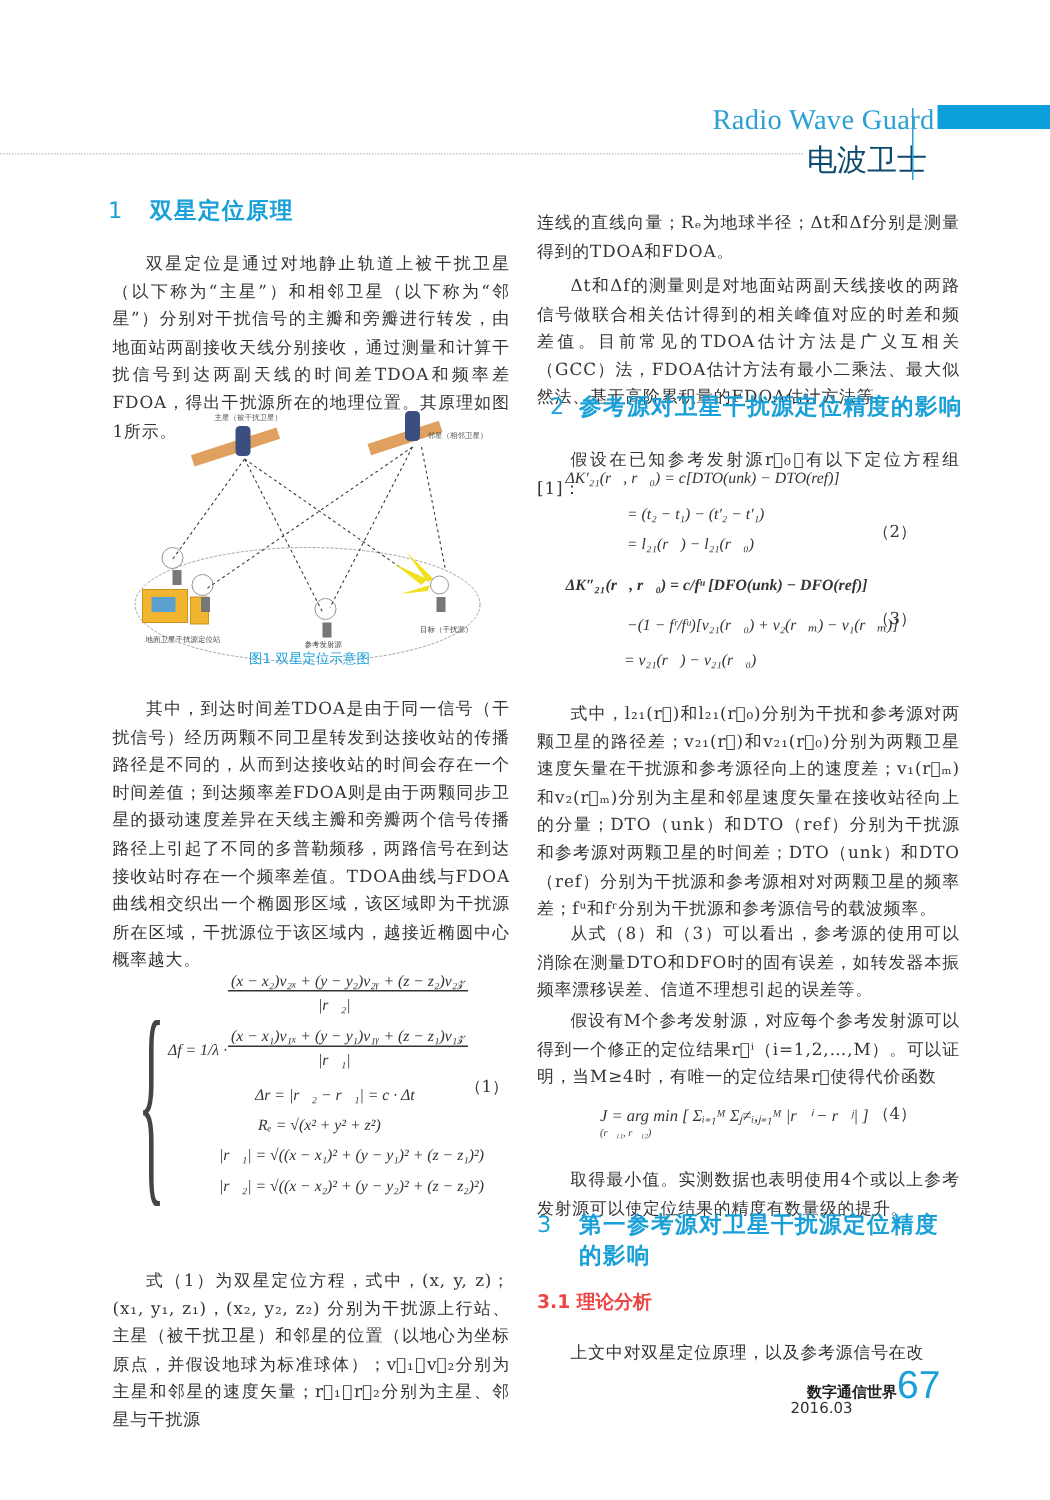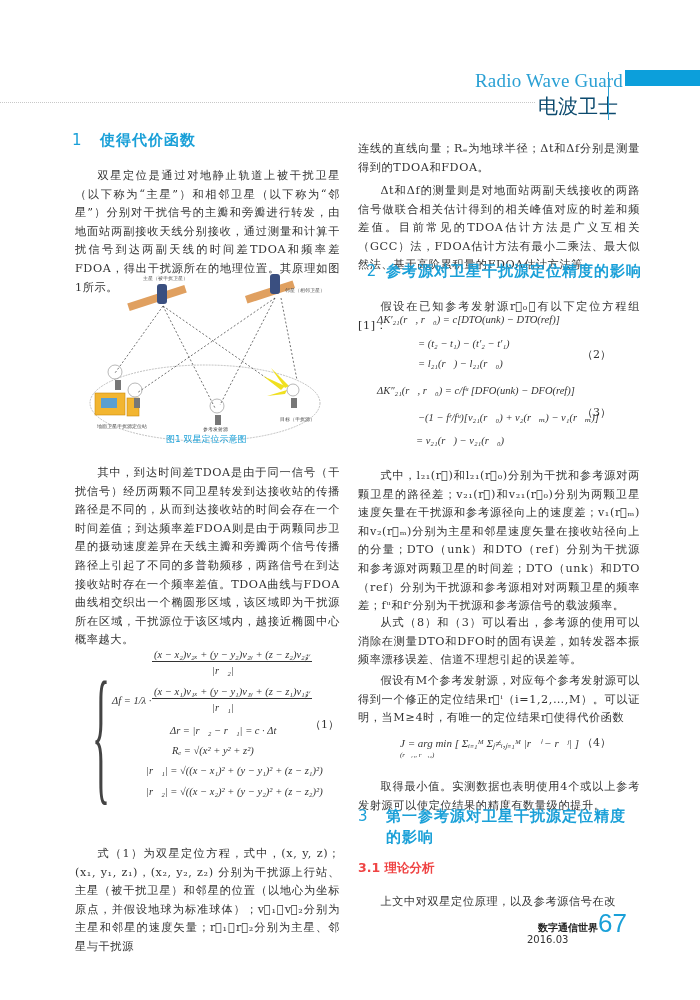--- a/index.html
+++ b/index.html
@@ -27,21 +27,21 @@
 </head>
 <body>
 
 <div class="abs brand-en">Radio Wave Guard</div>
 <div class="abs brand-cn">电波卫士</div>
 <div class="abs dots"></div>
 <div class="abs vline"></div>
 <div class="abs bluebar"></div>
 
 <div class="abs h1" style="left:72px; top:131px;">
-  <span class="num">1</span><span>使得代价函数</span>
+  <span class="num">1</span><span>双星定位原理</span>
 </div>
 
 <div class="abs col" style="left:75px; top:155px; width:265px;">
   <p>双星定位是通过对地静止轨道上被干扰卫星（以下称为“主星”）和相邻卫星（以下称为“邻星”）分别对干扰信号的主瓣和旁瓣进行转发，由地面站两副接收天线分别接收，通过测量和计算干扰信号到达两副天线的时间差TDOA和频率差FDOA，得出干扰源所在的地理位置。其原理如图1所示。</p>
 </div>
 
 <div class="abs" style="left:85px; top:268px; width:240px; height:180px;">
   <svg width="240" height="180" viewBox="0 0 240 180">
 
     <ellipse cx="120" cy="135" rx="115" ry="38" fill="none" stroke="#999" stroke-width="0.6" stroke-dasharray="2,1"></ellipse>
@@ -130,21 +130,21 @@
 </div>
 <div class="abs col" style="left:358px; top:286px; width:282px;">
   <p>假设在已知参考发射源r⃗₀，有以下定位方程组[1]：</p>
 </div>
 
 <div class="abs eq" style="left:377px; top:314px;">ΔK′₂₁(r⃗, r⃗₀) = c[DTO(unk) − DTO(ref)]</div>
 <div class="abs eq" style="left:418px; top:338px;">= (t₂ − t₁) − (t′₂ − t′₁)</div>
 <div class="abs eq" style="left:418px; top:358px;">= l₂₁(r⃗) − l₂₁(r⃗₀)</div>
 <div class="abs eqnum" style="left:582px; top:347px;">（2）</div>
 
-<div class="abs eq" style="left:377px; top:385px;">ΔK″₂₁(r⃗, r⃗₀) = c/fᵘ [DFO(unk) − DFO(ref)]</div>
+<div class="abs eq" style="left:377px; top:385px;font-weight:bold;">ΔK″₂₁(r⃗, r⃗₀) = c/fᵘ [DFO(unk) − DFO(ref)]</div>
 <div class="abs eq" style="left:418px; top:410px;">−(1 − fʳ/fᵘ)[v₂₁(r⃗₀) + v₂(r⃗ₘ) − v₁(r⃗ₘ)]</div>
 <div class="abs eq" style="left:416px; top:435px;">= v₂₁(r⃗) − v₂₁(r⃗₀)</div>
 <div class="abs eqnum" style="left:582px; top:405px;">（3）</div>
 
 <div class="abs col" style="left:358px; top:455px; width:282px;">
   <p>式中，l₂₁(r⃗)和l₂₁(r⃗₀)分别为干扰和参考源对两颗卫星的路径差；v₂₁(r⃗)和v₂₁(r⃗₀)分别为两颗卫星速度矢量在干扰源和参考源径向上的速度差；v₁(r⃗ₘ)和v₂(r⃗ₘ)分别为主星和邻星速度矢量在接收站径向上的分量；DTO（unk）和DTO（ref）分别为干扰源和参考源对两颗卫星的时间差；DTO（unk）和DTO（ref）分别为干扰源和参考源相对对两颗卫星的频率差；fᵘ和fʳ分别为干扰源和参考源信号的载波频率。</p>
 </div>
 <div class="abs col" style="left:358px; top:602px; width:282px;">
   <p>从式（8）和（3）可以看出，参考源的使用可以消除在测量DTO和DFO时的固有误差，如转发器本振频率漂移误差、信道不理想引起的误差等。</p>
 </div>

